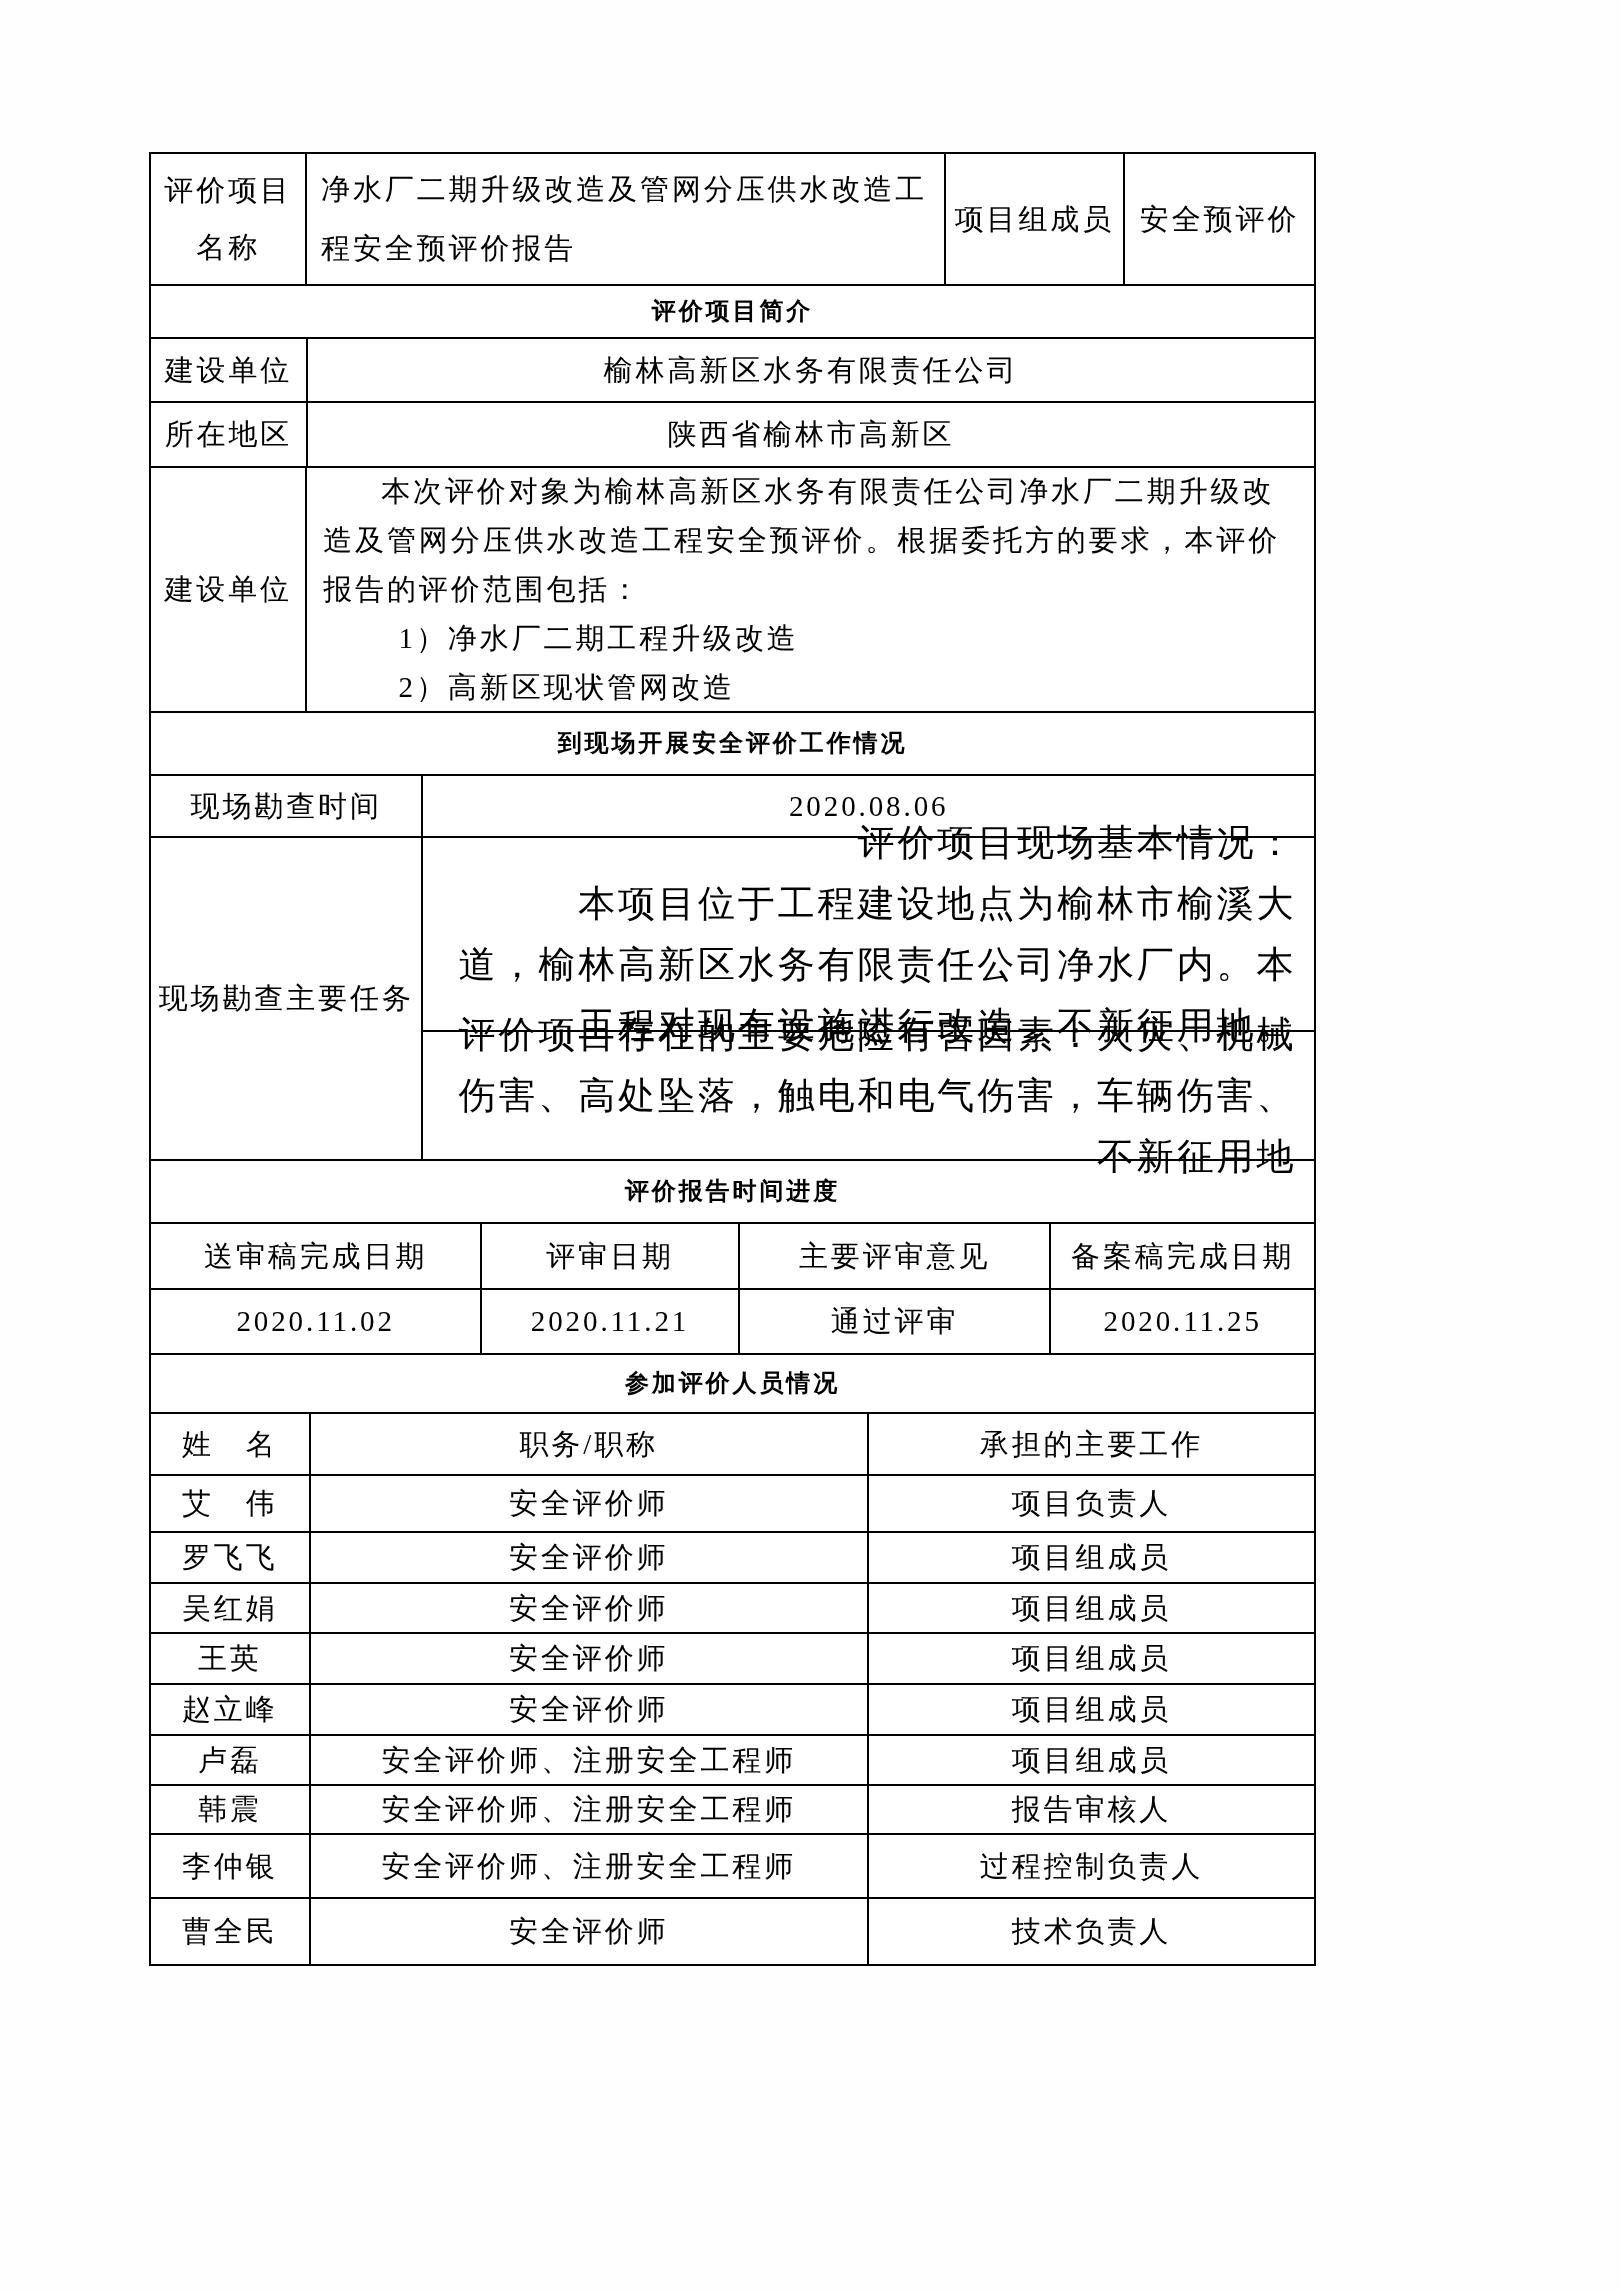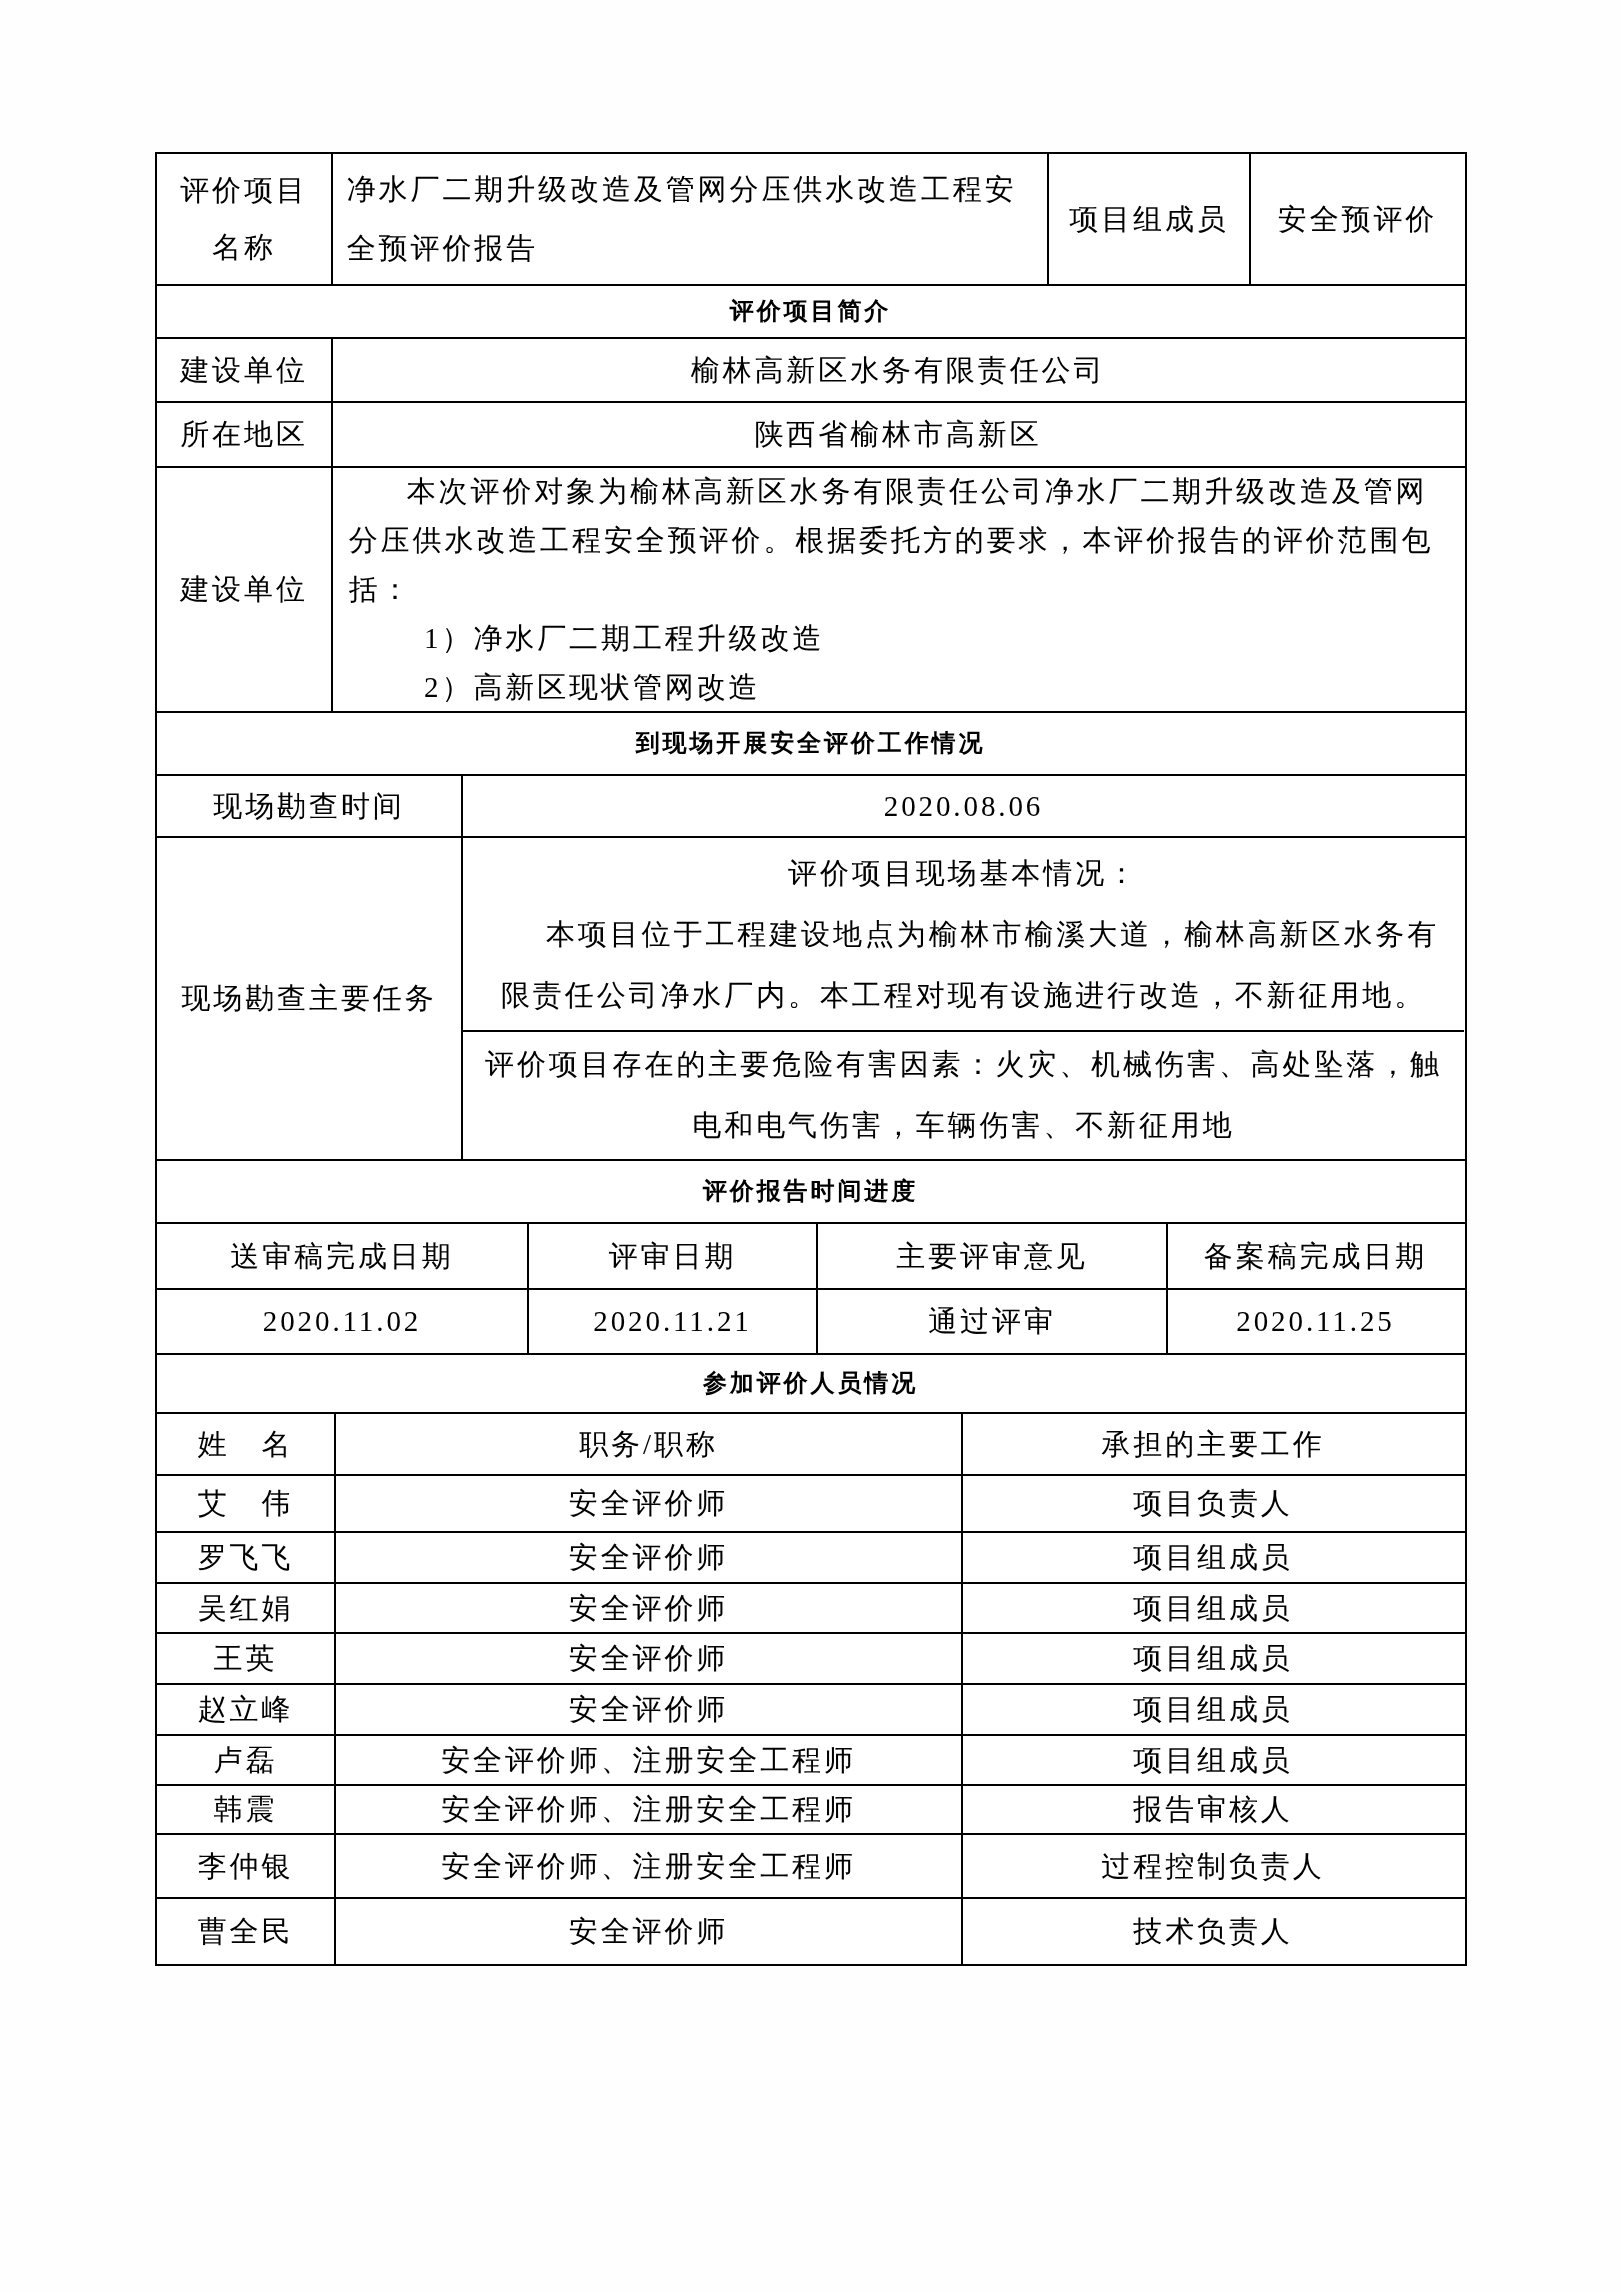--- a/index.html
+++ b/index.html
@@ -11,23 +11,23 @@
     position: relative;
     width: 1621px;
     height: 2293px;
     background: #fefefe;
     margin: 0 auto;
     font-family: "Liberation Serif", "DejaVu Serif", serif;
     color: #000;
   }
   .doc-table {
     position: absolute;
-    left: 155px;
+    left: 149px;
     top: 152px;
-    width: 1312px;
+    width: 1167px;
     border: 2.9px solid #000;
     background: #fff;
     box-sizing: border-box;
   }
   .row {
     display: flex;
     box-sizing: border-box;
     border-bottom: 2.9px solid #000;
   }
   .row.last {
@@ -84,23 +84,23 @@
     flex-direction: column;
     box-sizing: border-box;
   }
   .subcell {
     box-sizing: border-box;
     border-bottom: 2.9px solid #000;
     display: flex;
     flex-direction: column;
     justify-content: center;
     align-items: flex-start;
-    text-align: center;
+    text-align: right;
     padding: 0 17.6px;
-    font-size: 29px;
+    font-size: 37px;
     letter-spacing: 2.9px;
     line-height: 61px;
   }
   .subcell.end {
     border-bottom: none;
   }
   .subcell p {
     margin: 0;
     width: 100%;
   }

